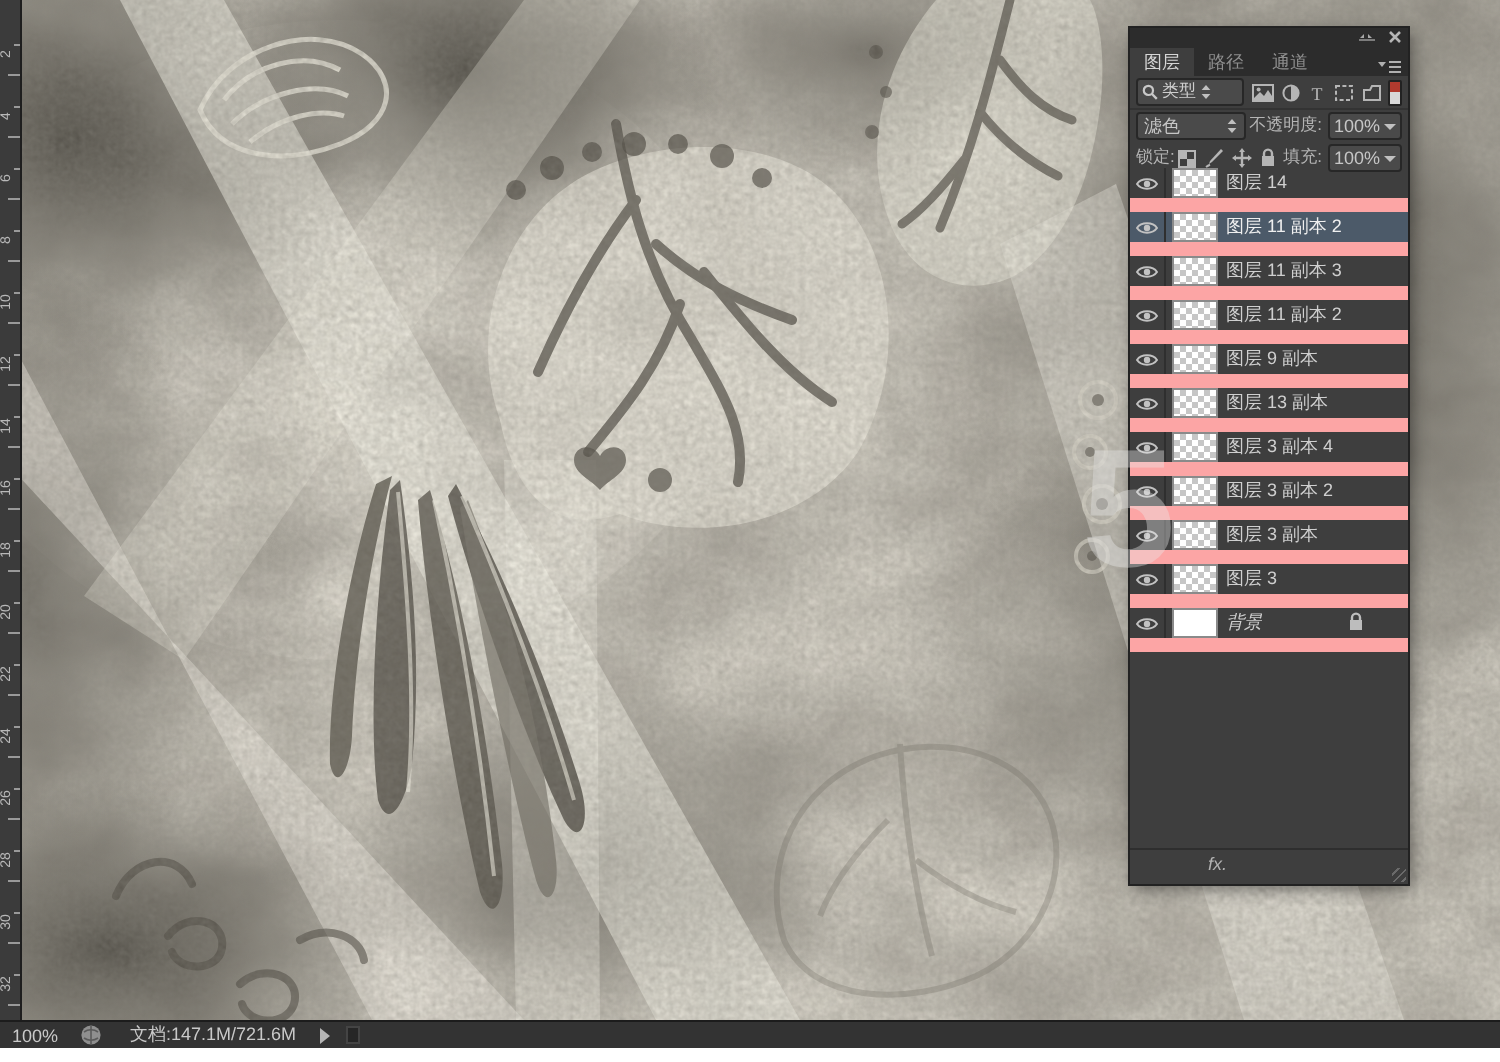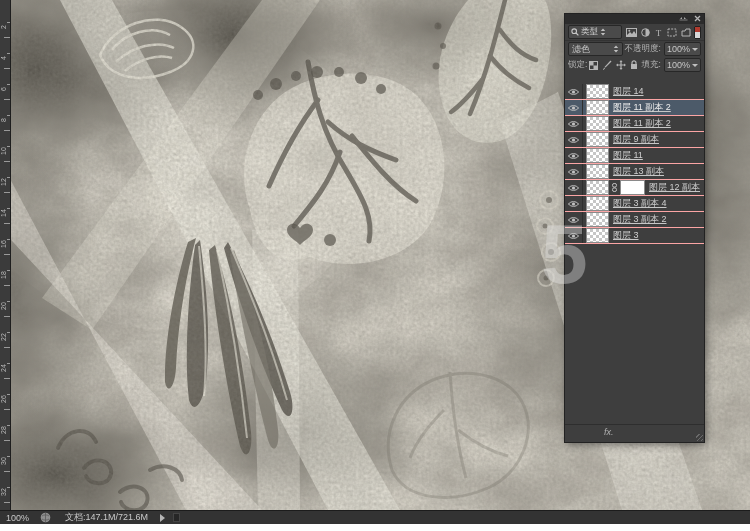--- a/index.html
+++ b/index.html
@@ -45,21 +45,21 @@
   .dropdown{display:flex;align-items:center;justify-content:space-between;background:#4a4a4a;
             border:1px solid #272727;border-radius:2px;height:12px;padding:0 3px;}
   .blend-dd{width:50px;}
   .small-lbl{color:#b4b4b4;font-size:8.5px;white-space:nowrap;}
   .val-box{display:flex;align-items:center;background:#4a4a4a;border:1px solid #272727;border-radius:2px;
            height:12px;padding:0 2px;gap:2px;margin-left:1px;}
   .caret{width:0;height:0;border-top:3px solid #c0c0c0;border-left:3px solid transparent;border-right:3px solid transparent;}
   .lock-icons{display:flex;align-items:center;gap:4px;}
   
   .layers-list{position:absolute;left:0;top:70px;width:139px;height:288px;}
-  .layer-row{height:15px;border-bottom:1px solid #fca5a5;display:flex;align-items:center;position:relative;text-decoration:underline;}
+  .layer-row{height:15px;border-bottom:7px solid #fca5a5;display:flex;align-items:center;position:relative;}
   .layer-row.selected{background:#4c5a69;}
   .eye-cell{width:17px;height:100%;display:flex;align-items:center;justify-content:center;
             border-right:1px solid #2f2f2f;flex:0 0 17px;}
   .thumb{width:21px;height:13px;border:1px solid #8a8a8a;margin-left:3px;flex:0 0 auto;}
   .thumb-checker{background-image:conic-gradient(#c6c6c6 25%,#ffffff 0 50%,#c6c6c6 0 75%,#ffffff 0);
                  background-size:6px 6px;}
   .thumb-texture{background:linear-gradient(135deg,#b5b1a5,#8b877c 35%,#a9a59a 65%,#767268);}
   .thumb-white{background:#ffffff;}
   .mask-thumb{width:23px;height:13px;border:1px solid #8a8a8a;background:#fff;margin-left:2px;flex:0 0 auto;}
   .link-wrap{margin-left:2px;display:flex;align-items:center;flex:0 0 auto;}
@@ -267,20 +267,31 @@
             <path d="M0.5,5 h8" stroke="#7c7c7c" stroke-width="1"></path>
           </svg>
       </span>
       <span class="tb-btn">
         <svg width="7" height="7" viewBox="0 0 7 7">
             <path d="M1,1 L6,6 M6,1 L1,6" stroke="#b5b5b5" stroke-width="1.3"></path>
           </svg>
       </span>
     </div>
 
+    <div class="tabs">
+      <span class="tab active">图层</span>
+      <span class="tab">路径</span>
+      <span class="tab">通道</span>
+      <span class="tabs-menu">
+        <svg width="12" height="9" viewBox="0 0 12 9">
+            <path d="M0,2 L4,2 L2,4.5 Z" fill="#b0b0b0"></path>
+            <path d="M5.5,2 h6 M5.5,4.5 h6 M5.5,7 h6" stroke="#b0b0b0" stroke-width="1.1"></path>
+          </svg>
+      </span>
+    </div>
 
     <div class="filter-row">
       <span class="search-box">
         <svg width="8" height="8" viewBox="0 0 8 8">
             <circle cx="3.2" cy="3.2" r="2.3" fill="none" stroke="#c8c8c8" stroke-width="1.1"></circle>
             <path d="M5,5 L7.4,7.4" stroke="#c8c8c8" stroke-width="1.2"></path>
           </svg>
         <span class="lbl">类型</span>
         <svg width="6" height="8" viewBox="0 0 6 8">
             <path d="M3,0.5 L5.2,3 L0.8,3 Z" fill="#c0c0c0"></path>
@@ -372,20 +383,32 @@
               <path d="M0.5,4 C2.6,0.9 8.4,0.9 10.5,4 C8.4,7.1 2.6,7.1 0.5,4 Z" fill="none" stroke="#c2c2c2" stroke-width="1"></path>
               <circle cx="5.5" cy="4" r="1.6" fill="#c2c2c2"></circle>
             </svg>
           </span>
           <span class="thumb thumb-checker"></span>
 
           <span class="layer-name">图层 11 副本 2</span>
 
         </div>
 
+        <div class="layer-row">
+          <span class="eye-cell">
+            <svg width="11" height="8" viewBox="0 0 11 8">
+              <path d="M0.5,4 C2.6,0.9 8.4,0.9 10.5,4 C8.4,7.1 2.6,7.1 0.5,4 Z" fill="none" stroke="#c2c2c2" stroke-width="1"></path>
+              <circle cx="5.5" cy="4" r="1.6" fill="#c2c2c2"></circle>
+            </svg>
+          </span>
+          <span class="thumb thumb-checker"></span>
+
+          <span class="layer-name">图层 11 副本 3</span>
+
+        </div>
 
         <div class="layer-row">
           <span class="eye-cell">
             <svg width="11" height="8" viewBox="0 0 11 8">
               <path d="M0.5,4 C2.6,0.9 8.4,0.9 10.5,4 C8.4,7.1 2.6,7.1 0.5,4 Z" fill="none" stroke="#c2c2c2" stroke-width="1"></path>
               <circle cx="5.5" cy="4" r="1.6" fill="#c2c2c2"></circle>
             </svg>
           </span>
           <span class="thumb thumb-checker"></span>
 
@@ -399,65 +422,35 @@
               <path d="M0.5,4 C2.6,0.9 8.4,0.9 10.5,4 C8.4,7.1 2.6,7.1 0.5,4 Z" fill="none" stroke="#c2c2c2" stroke-width="1"></path>
               <circle cx="5.5" cy="4" r="1.6" fill="#c2c2c2"></circle>
             </svg>
           </span>
           <span class="thumb thumb-checker"></span>
 
           <span class="layer-name">图层 9 副本</span>
 
         </div>
 
-        <div class="layer-row">
-          <span class="eye-cell">
-            <svg width="11" height="8" viewBox="0 0 11 8">
-              <path d="M0.5,4 C2.6,0.9 8.4,0.9 10.5,4 C8.4,7.1 2.6,7.1 0.5,4 Z" fill="none" stroke="#c2c2c2" stroke-width="1"></path>
-              <circle cx="5.5" cy="4" r="1.6" fill="#c2c2c2"></circle>
-            </svg>
-          </span>
-          <span class="thumb thumb-checker"></span>
-
-          <span class="layer-name">图层 11</span>
-
-        </div>
 
         <div class="layer-row">
           <span class="eye-cell">
             <svg width="11" height="8" viewBox="0 0 11 8">
               <path d="M0.5,4 C2.6,0.9 8.4,0.9 10.5,4 C8.4,7.1 2.6,7.1 0.5,4 Z" fill="none" stroke="#c2c2c2" stroke-width="1"></path>
               <circle cx="5.5" cy="4" r="1.6" fill="#c2c2c2"></circle>
             </svg>
           </span>
           <span class="thumb thumb-checker"></span>
 
           <span class="layer-name">图层 13 副本</span>
 
         </div>
 
 
-        <div class="layer-row">
-          <span class="eye-cell">
-            <svg width="11" height="8" viewBox="0 0 11 8">
-              <path d="M0.5,4 C2.6,0.9 8.4,0.9 10.5,4 C8.4,7.1 2.6,7.1 0.5,4 Z" fill="none" stroke="#c2c2c2" stroke-width="1"></path>
-              <circle cx="5.5" cy="4" r="1.6" fill="#c2c2c2"></circle>
-            </svg>
-          </span>
-          <span class="thumb thumb-checker"></span>
-          <span class="link-wrap">
-            <svg width="7" height="9" viewBox="0 0 7 9">
-              <rect x="1.5" y="0.5" width="4" height="3.6" rx="1.6" fill="none" stroke="#c2c2c2"></rect>
-              <rect x="1.5" y="4.9" width="4" height="3.6" rx="1.6" fill="none" stroke="#c2c2c2"></rect>
-            </svg>
-          </span>
-          <span class="mask-thumb"></span>
-          <span class="layer-name">图层 12 副本</span>
-
-        </div>
 
 
         <div class="layer-row">
           <span class="eye-cell">
             <svg width="11" height="8" viewBox="0 0 11 8">
               <path d="M0.5,4 C2.6,0.9 8.4,0.9 10.5,4 C8.4,7.1 2.6,7.1 0.5,4 Z" fill="none" stroke="#c2c2c2" stroke-width="1"></path>
               <circle cx="5.5" cy="4" r="1.6" fill="#c2c2c2"></circle>
             </svg>
           </span>
           <span class="thumb thumb-checker"></span>
@@ -473,36 +466,65 @@
               <path d="M0.5,4 C2.6,0.9 8.4,0.9 10.5,4 C8.4,7.1 2.6,7.1 0.5,4 Z" fill="none" stroke="#c2c2c2" stroke-width="1"></path>
               <circle cx="5.5" cy="4" r="1.6" fill="#c2c2c2"></circle>
             </svg>
           </span>
           <span class="thumb thumb-checker"></span>
 
           <span class="layer-name">图层 3 副本 2</span>
 
         </div>
 
+        <div class="layer-row">
+          <span class="eye-cell">
+            <svg width="11" height="8" viewBox="0 0 11 8">
+              <path d="M0.5,4 C2.6,0.9 8.4,0.9 10.5,4 C8.4,7.1 2.6,7.1 0.5,4 Z" fill="none" stroke="#c2c2c2" stroke-width="1"></path>
+              <circle cx="5.5" cy="4" r="1.6" fill="#c2c2c2"></circle>
+            </svg>
+          </span>
+          <span class="thumb thumb-checker"></span>
+
+          <span class="layer-name">图层 3 副本</span>
+
+        </div>
 
         <div class="layer-row">
           <span class="eye-cell">
             <svg width="11" height="8" viewBox="0 0 11 8">
               <path d="M0.5,4 C2.6,0.9 8.4,0.9 10.5,4 C8.4,7.1 2.6,7.1 0.5,4 Z" fill="none" stroke="#c2c2c2" stroke-width="1"></path>
               <circle cx="5.5" cy="4" r="1.6" fill="#c2c2c2"></circle>
             </svg>
           </span>
           <span class="thumb thumb-checker"></span>
 
           <span class="layer-name">图层 3</span>
 
         </div>
 
 
 
+        <div class="layer-row italic">
+          <span class="eye-cell">
+            <svg width="11" height="8" viewBox="0 0 11 8">
+              <path d="M0.5,4 C2.6,0.9 8.4,0.9 10.5,4 C8.4,7.1 2.6,7.1 0.5,4 Z" fill="none" stroke="#c2c2c2" stroke-width="1"></path>
+              <circle cx="5.5" cy="4" r="1.6" fill="#c2c2c2"></circle>
+            </svg>
+          </span>
+          <span class="thumb thumb-white"></span>
+
+          <span class="layer-name">背景</span>
+          <span class="lock-badge">
+            <svg width="8" height="10" viewBox="0 0 8 10">
+              <rect x="1" y="4" width="6" height="5" fill="#bdbdbd"></rect>
+              <path d="M2,4 V2.8 a2,2 0 0 1 4,0 V4" fill="none" stroke="#bdbdbd" stroke-width="1.2"></path>
+            </svg>
+          </span>
+        </div>
       </div>
 
     <div class="panel-footer">
       <svg width="13" height="8" viewBox="0 0 13 8">
           <rect x="0.5" y="1.5" width="7" height="5" rx="2.5" fill="none" stroke="#b2b2b2" stroke-width="1.2"></rect>
           <rect x="5.5" y="1.5" width="7" height="5" rx="2.5" fill="none" stroke="#b2b2b2" stroke-width="1.2"></rect>
         </svg>
       <span style="color:#b2b2b2;font-size:9px;font-style:italic;line-height:9px;">fx.</span>
       <svg width="12" height="9" viewBox="0 0 12 9">
           <rect x="0.5" y="0.5" width="11" height="8" fill="#b2b2b2"></rect>

